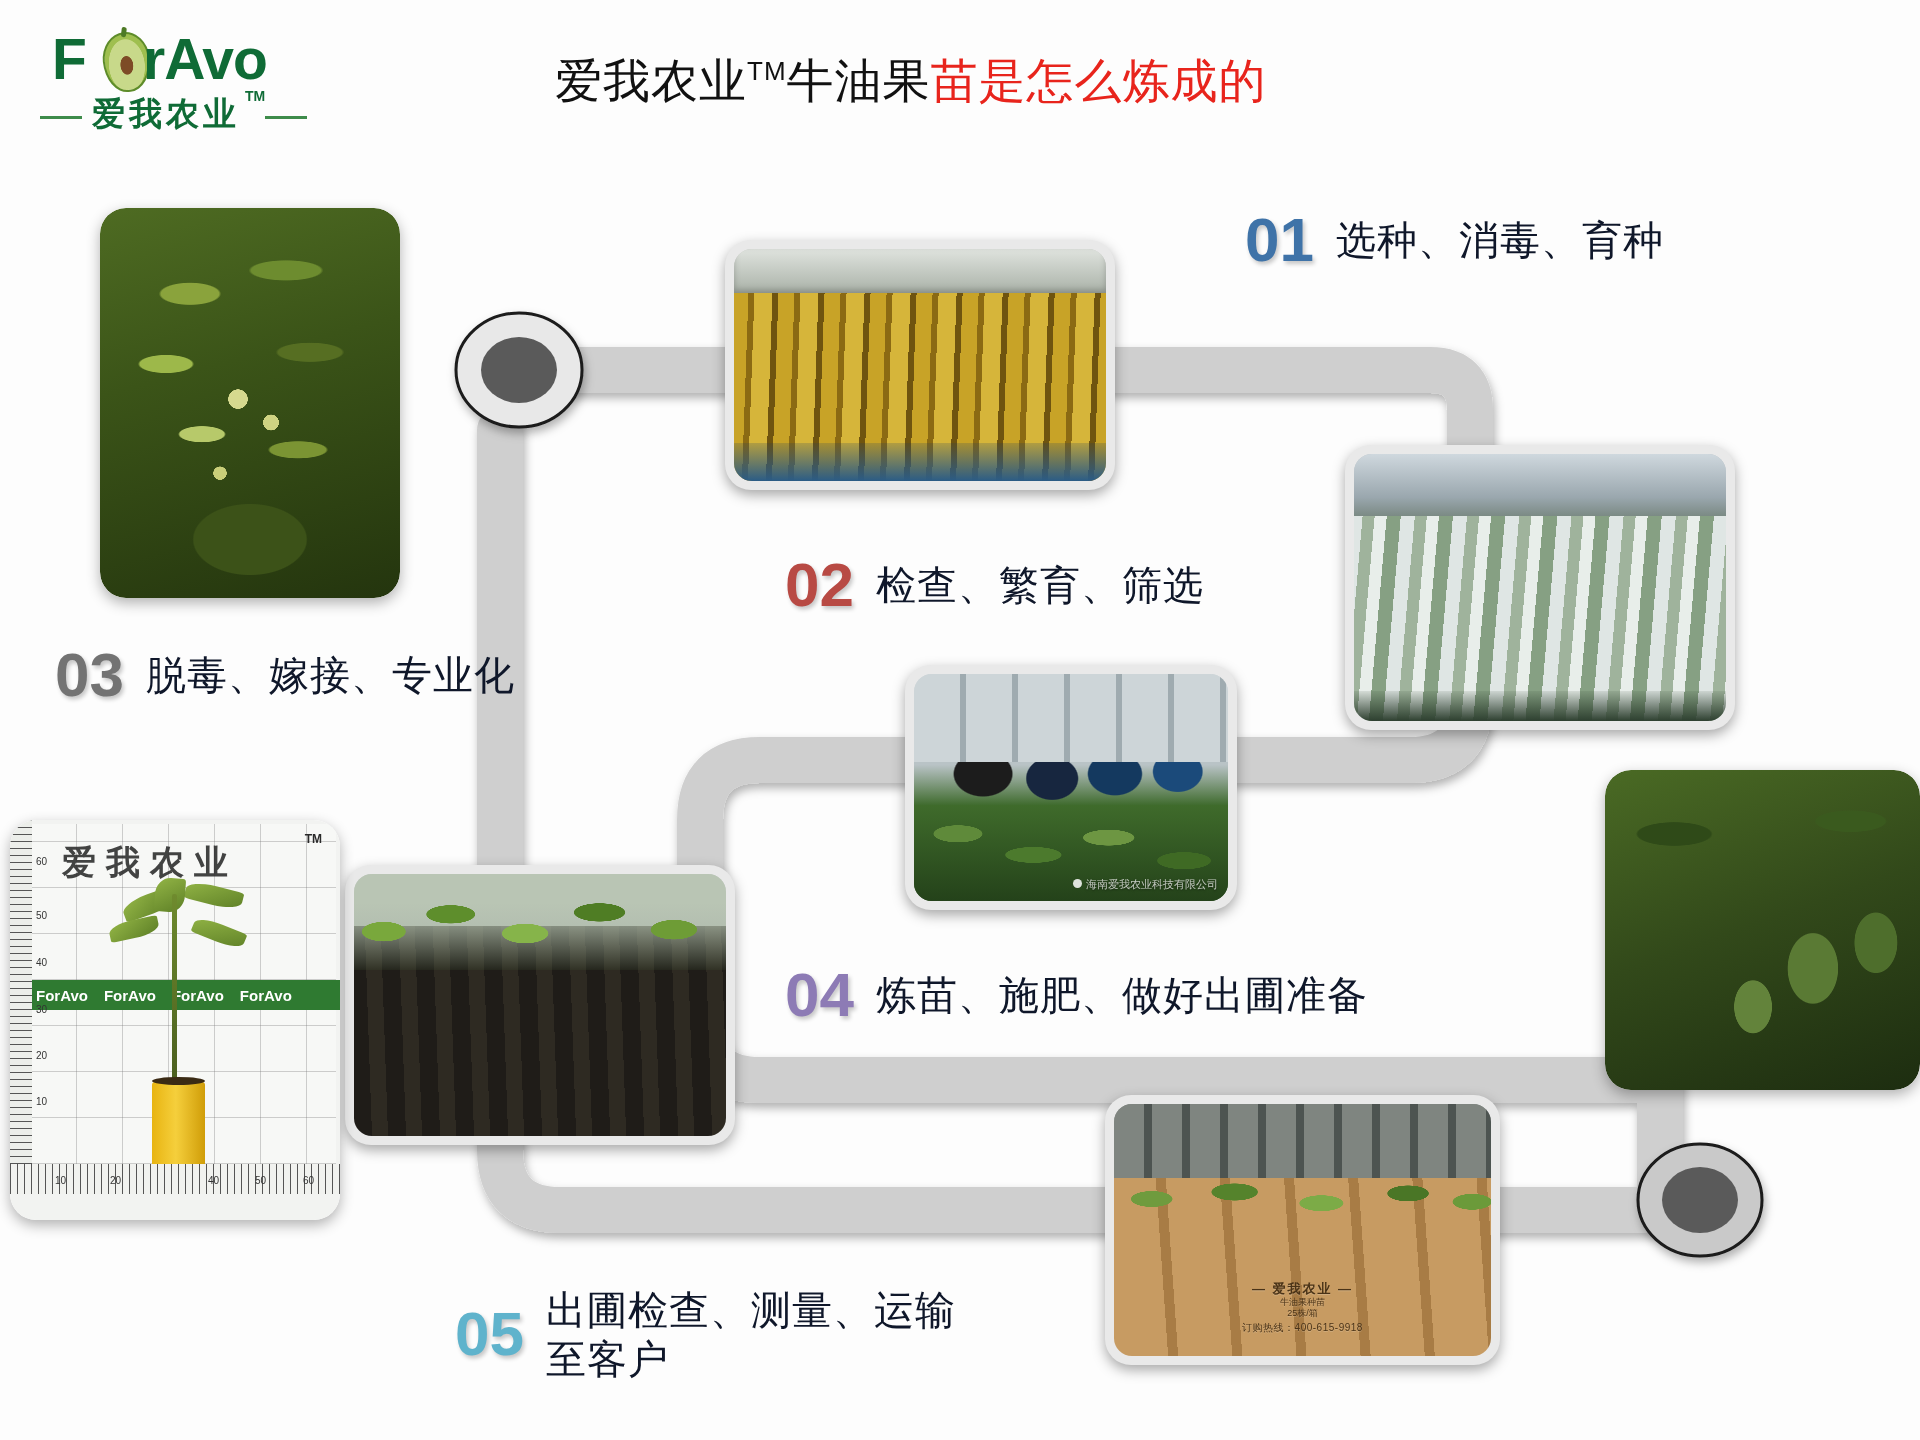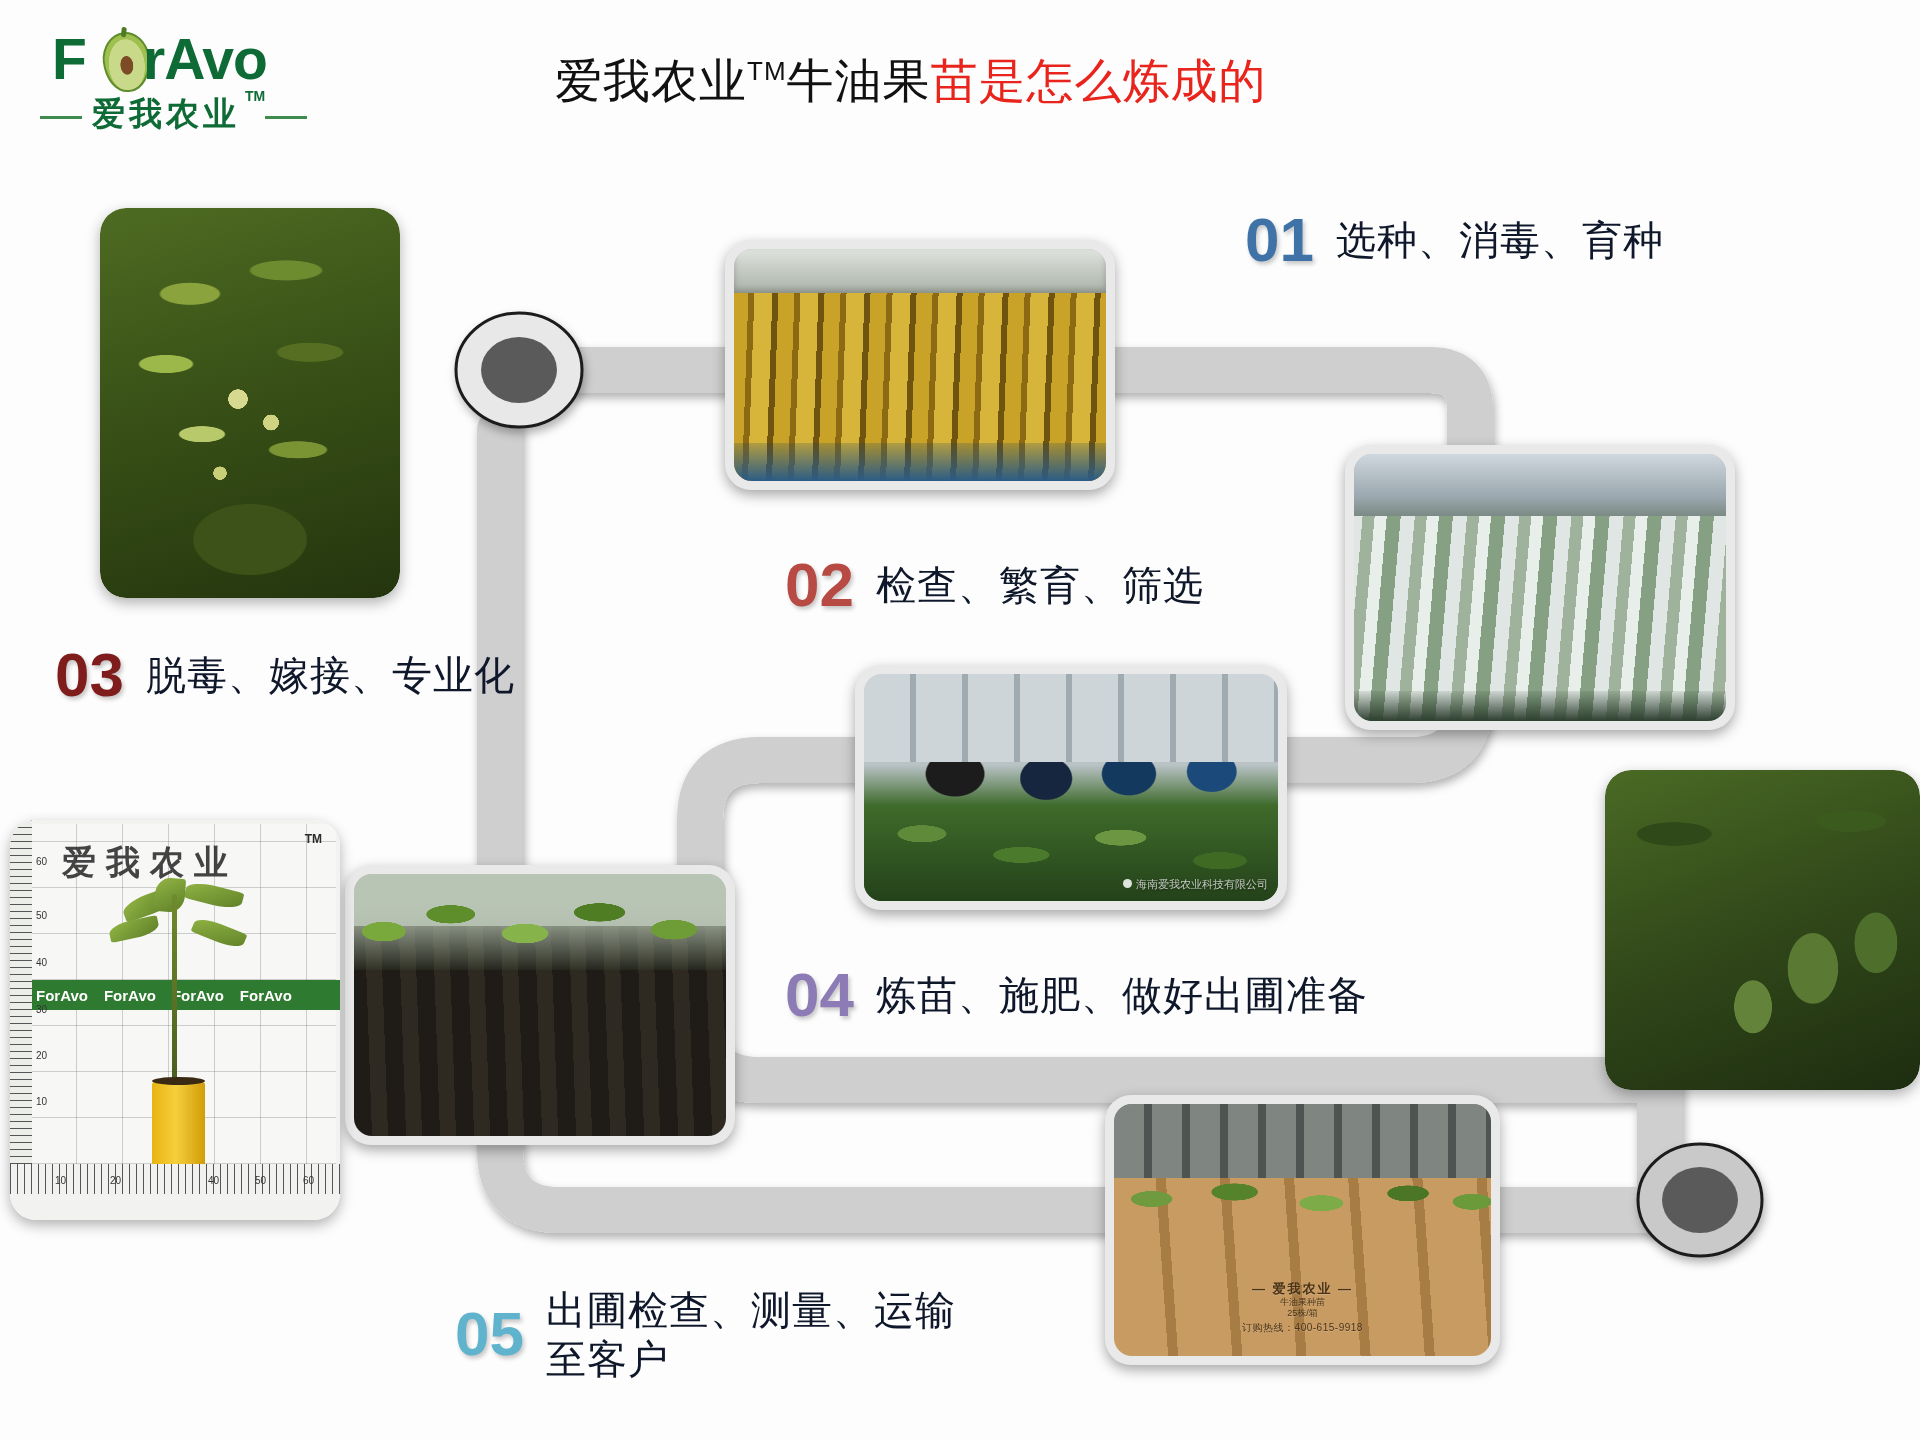--- a/index.html
+++ b/index.html
@@ -122,21 +122,21 @@
   #ph-graft .inner:before{
     content:""; position:absolute; left:0; top:0; right:0; height:62px;
     background:linear-gradient(180deg,#cfd8de 0%,#9aa7ae 70%,#7b8a84 100%);
   }
   #ph-graft .inner:after{
     content:""; position:absolute; left:0; bottom:0; right:0; height:30px;
     background:linear-gradient(180deg,rgba(40,60,40,.1),#2e4030);
   }
 
   
-  #ph-people { left:855px; top:665px; width:432px; height:245px; }
+  #ph-people { left:905px; top:665px; width:332px; height:245px; }
   #ph-people .inner {
     background:
       linear-gradient(180deg,#cfd6d9 0 38%, transparent 38%),
       radial-gradient(ellipse 52px 40px at 22% 44%, #1c1c1c 0 55%, transparent 58%),
       radial-gradient(ellipse 46px 38px at 44% 46%, #17263f 0 55%, transparent 58%),
       radial-gradient(ellipse 48px 38px at 64% 44%, #14395f 0 55%, transparent 58%),
       radial-gradient(ellipse 44px 36px at 84% 43%, #1b4a7a 0 55%, transparent 58%),
       linear-gradient(180deg,#b9c3c6 0 40%, #3e6a2c 58%, #2d5220 100%);
     position:relative;
   }
@@ -453,21 +453,21 @@
   <span class="num" style="color:#3f73a8">01</span>
   <span class="txt">选种、消毒、育种</span>
 </div>
 
 <div class="step" id="step-02">
   <span class="num" style="color:#b84a44">02</span>
   <span class="txt">检查、繁育、筛选</span>
 </div>
 
 <div class="step" id="step-03">
-  <span class="num" style="color:#7f1d1d">03</span>
+  <span class="num" style="color:#737373">03</span>
   <span class="txt">脱毒、嫁接、专业化</span>
 </div>
 
 <div class="step" id="step-04">
   <span class="num" style="color:#8d7bb5">04</span>
   <span class="txt">炼苗、施肥、做好出圃准备</span>
 </div>
 
 <div class="step" id="step-05">
   <span class="num" style="color:#5fb3cc">05</span>

